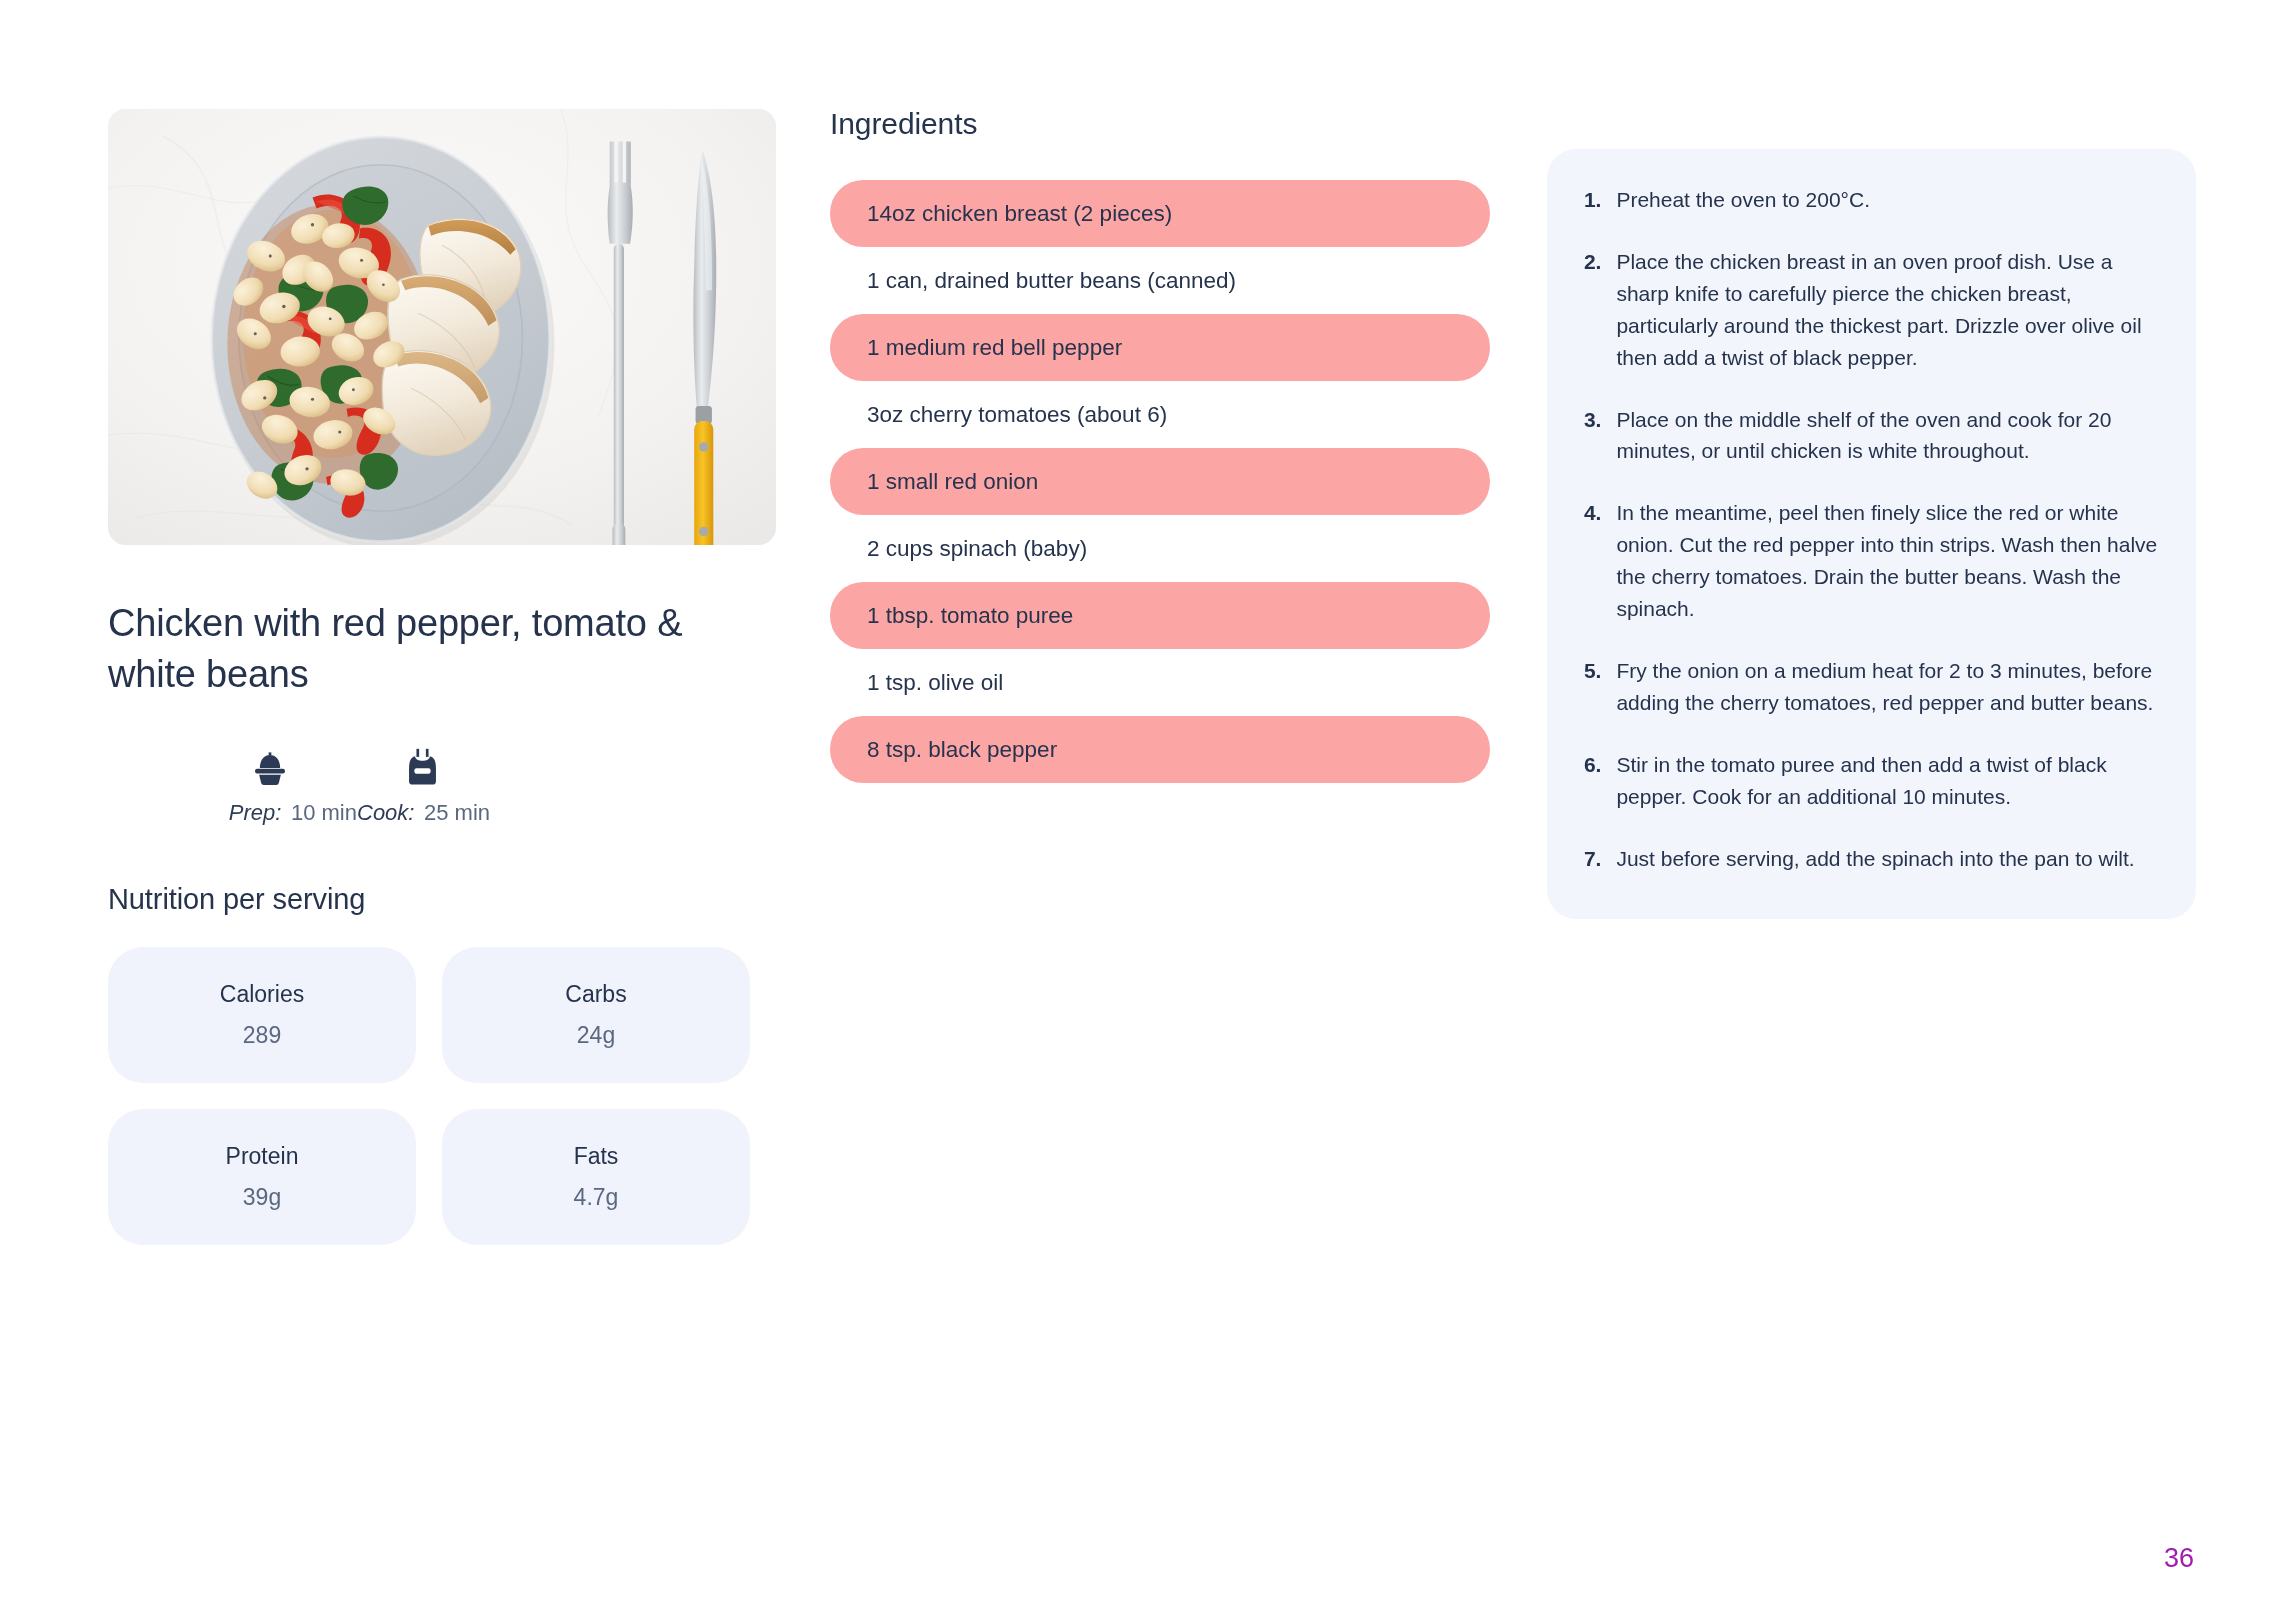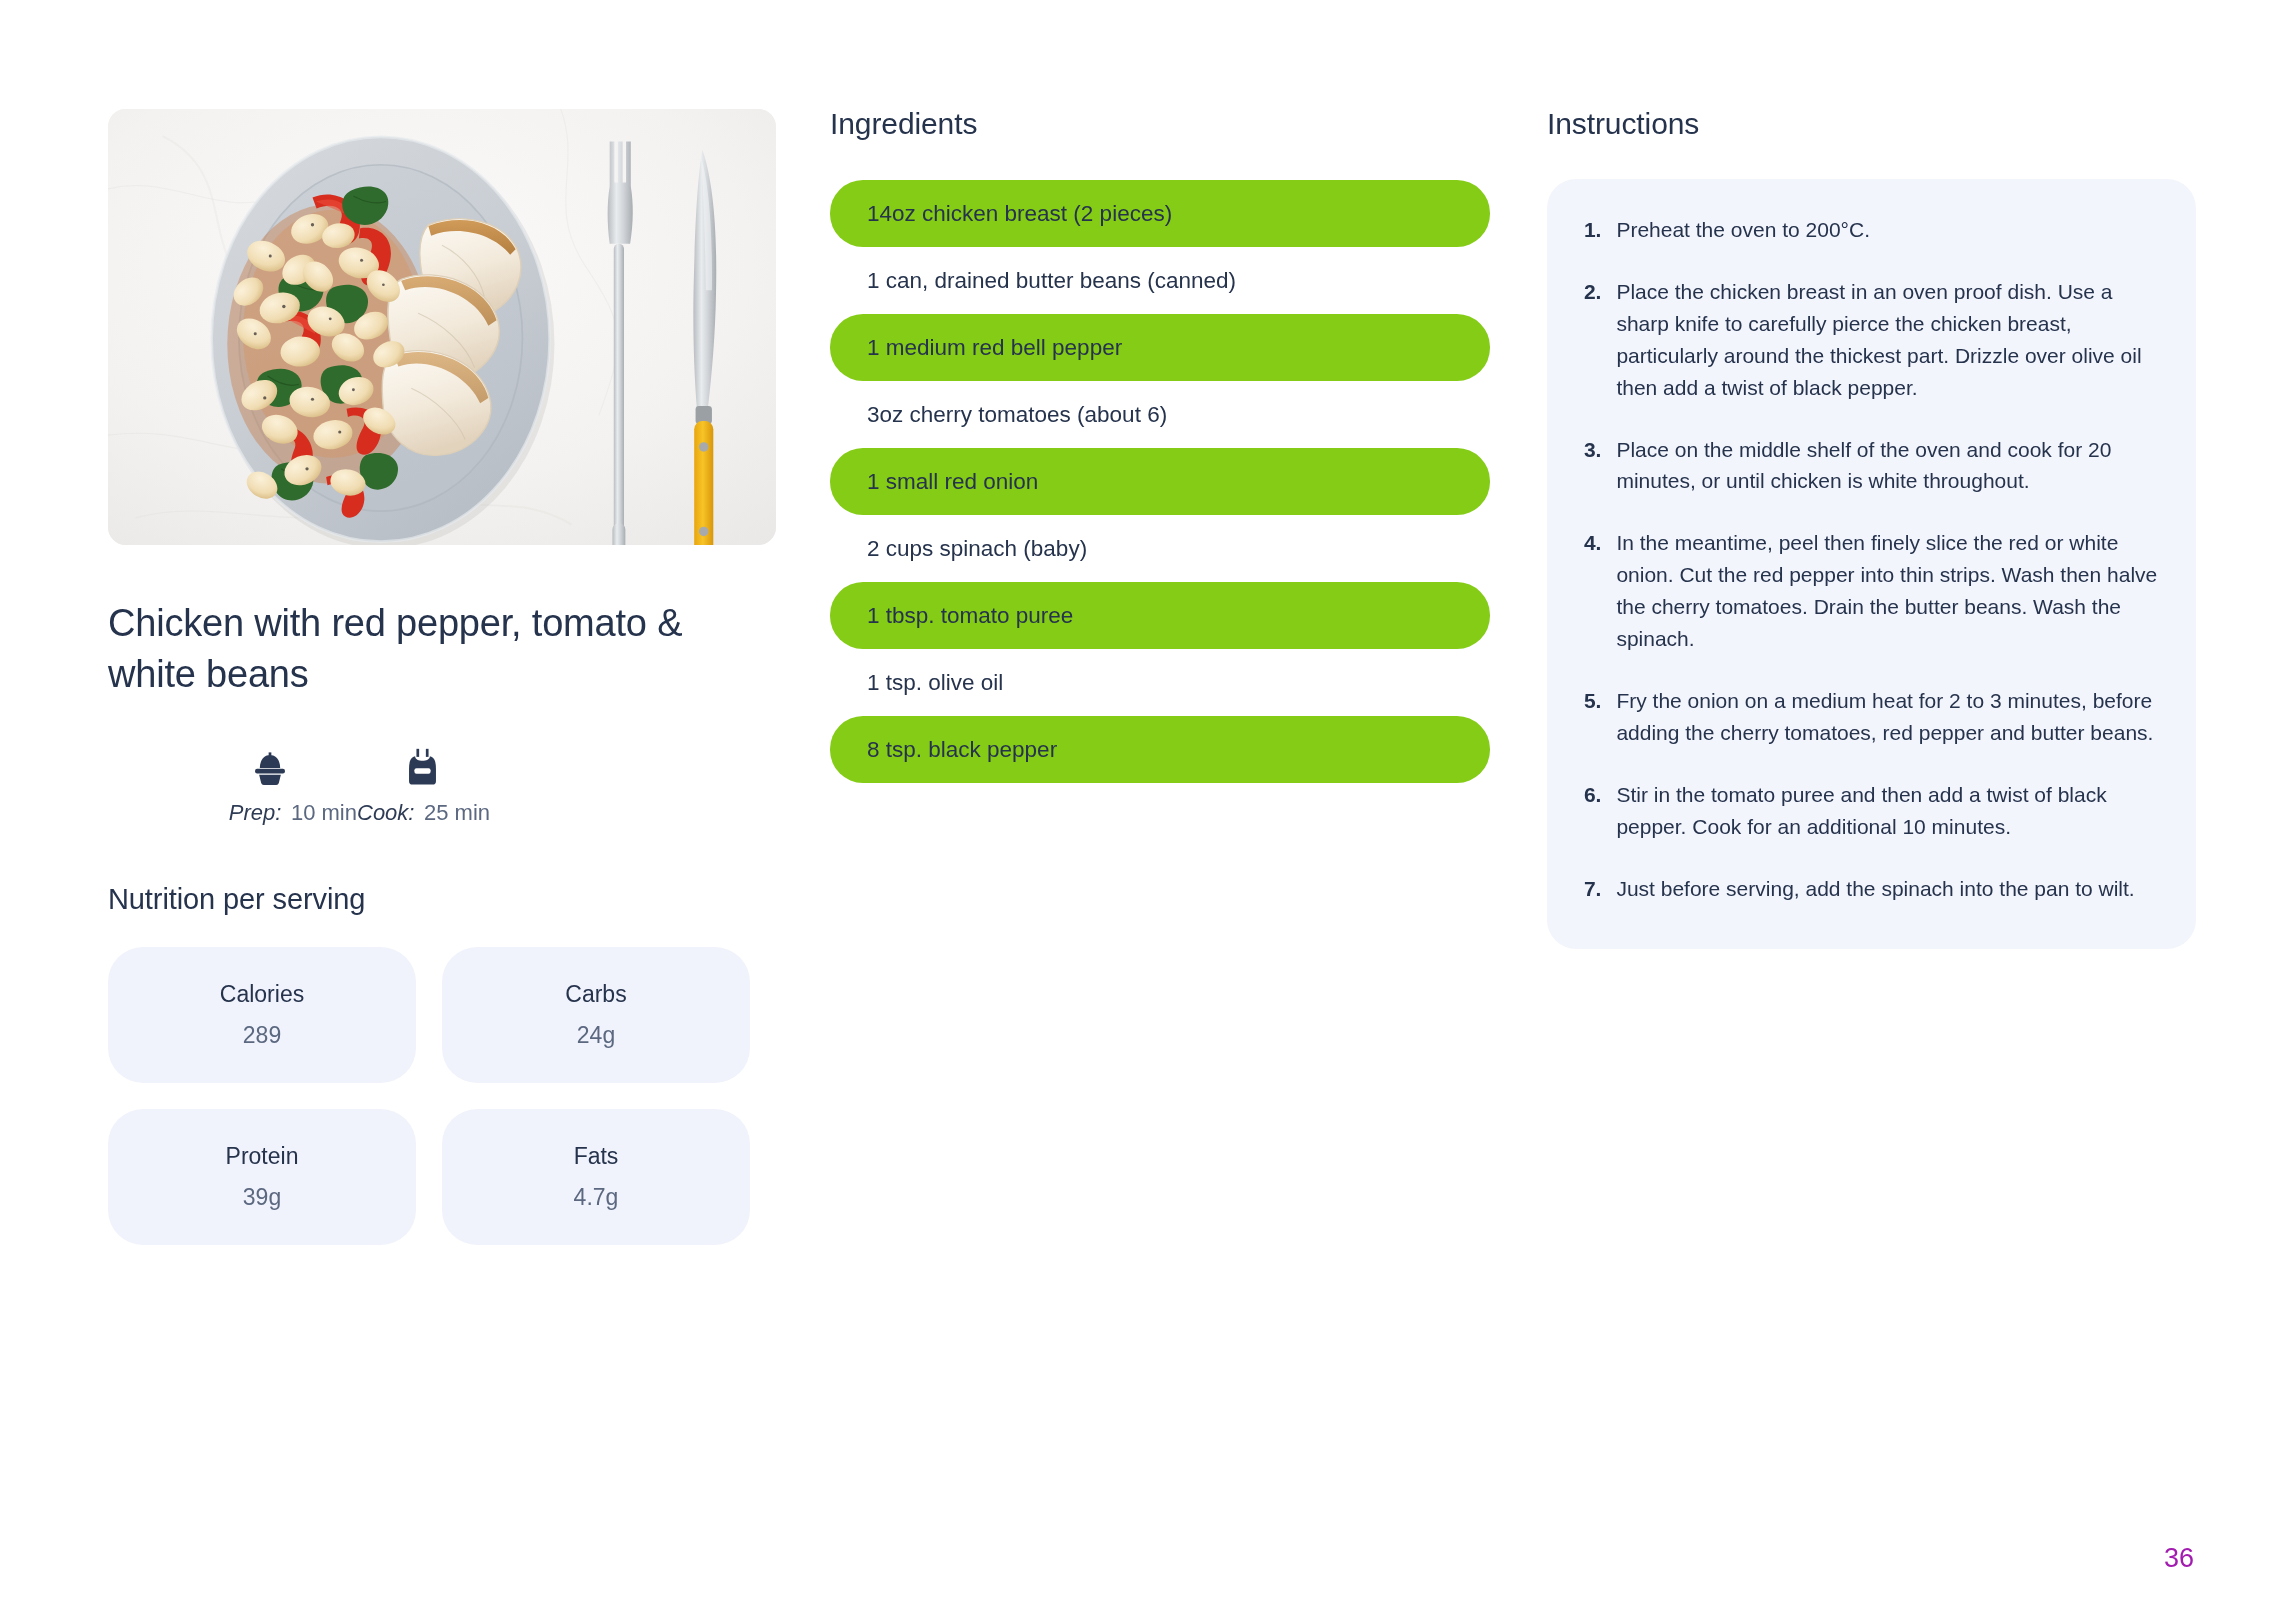--- a/index.html
+++ b/index.html
@@ -145,21 +145,21 @@
   }
   .ingredient-item {
     height: 67px;
     display: flex;
     align-items: center;
     padding-left: 37px;
     font-size: 22.5px;
     color: #26334d;
     border-radius: 33px;
   }
-  .ingredient-item.shaded { background: #84cc16; }
+  .ingredient-item.shaded { background: #fca5a5; }
 
   
   .instructions-panel {
     margin-top: 40px;
     width: 649px;
     background: #f3f5fc;
     border-radius: 29px;
     padding: 35px 31px 44px 20.4px;
   }
   .instructions-list {
@@ -441,21 +441,20 @@
       <li class="ingredient-item">3oz cherry tomatoes (about 6)</li>
       <li class="ingredient-item shaded">1 small red onion</li>
       <li class="ingredient-item">2 cups spinach (baby)</li>
       <li class="ingredient-item shaded">1 tbsp. tomato puree</li>
       <li class="ingredient-item">1 tsp. olive oil</li>
       <li class="ingredient-item shaded">8 tsp. black pepper</li>
     </ul>
   </div>
 
   <div class="col-right">
-    <h2 class="section-heading">Instructions</h2>
     <div class="instructions-panel">
       <ol class="instructions-list">
         <li class="instruction-item">
           <span class="step-num">1.</span>
           <span class="step-text">Preheat the oven to 200°C.</span>
         </li>
         <li class="instruction-item">
           <span class="step-num">2.</span>
           <span class="step-text">Place the chicken breast in an oven proof dish. Use a sharp knife to carefully pierce the chicken breast, particularly around the thickest part. Drizzle over olive oil then add a twist of black pepper.</span>
         </li>

